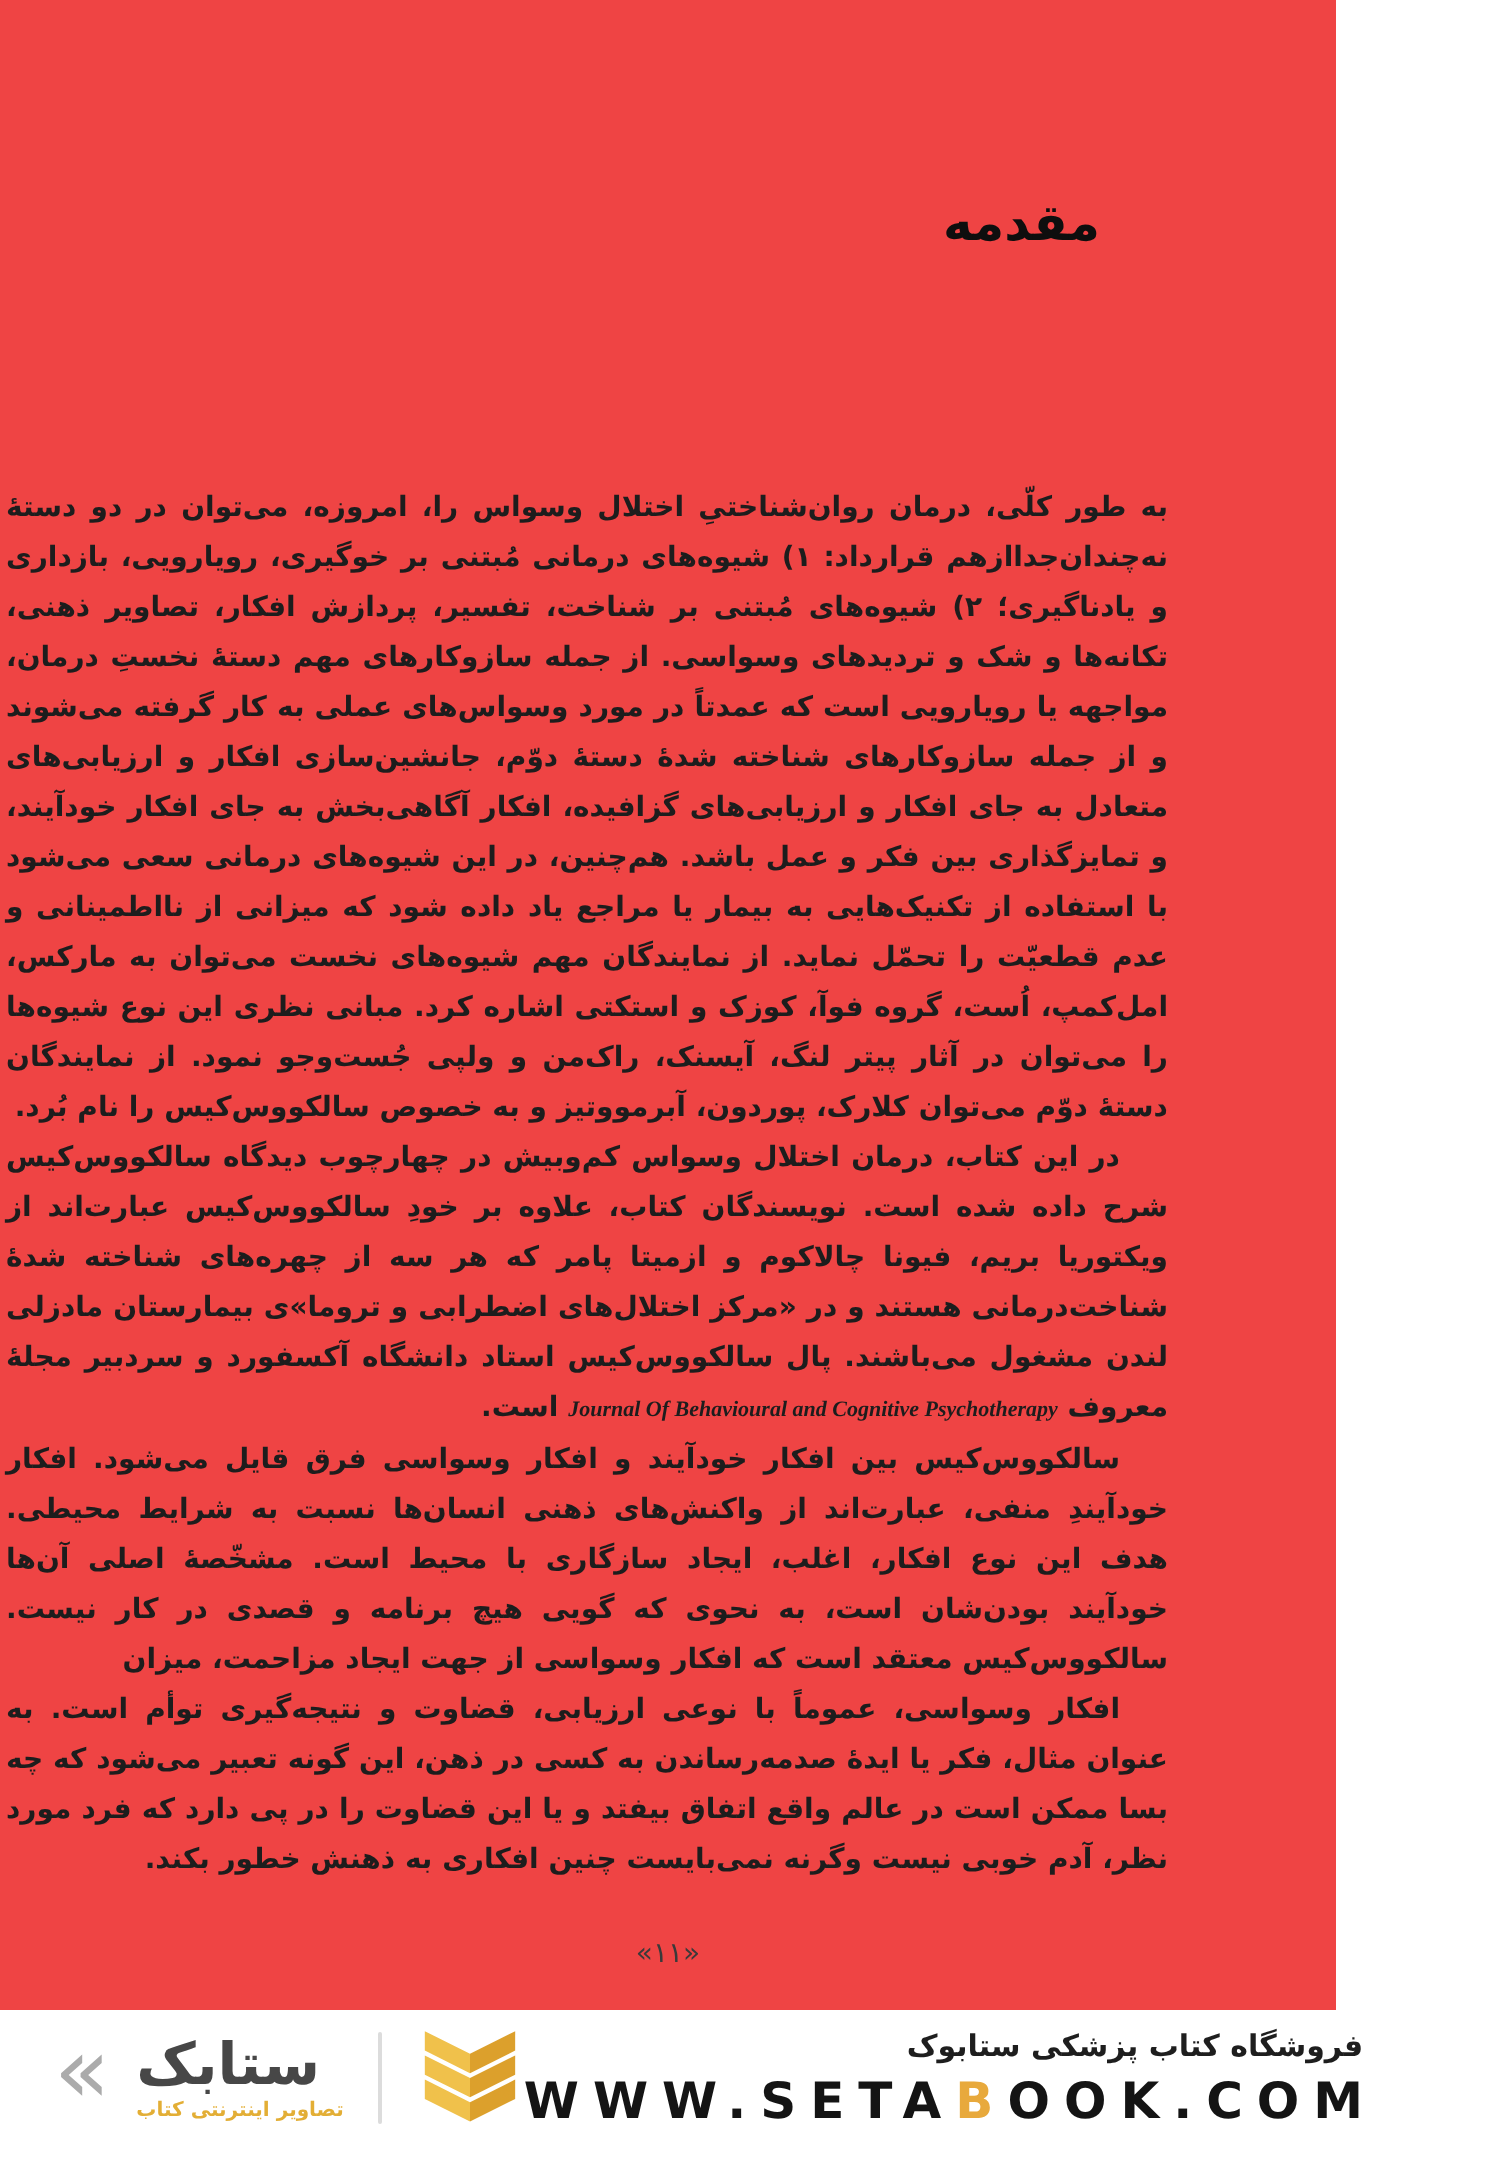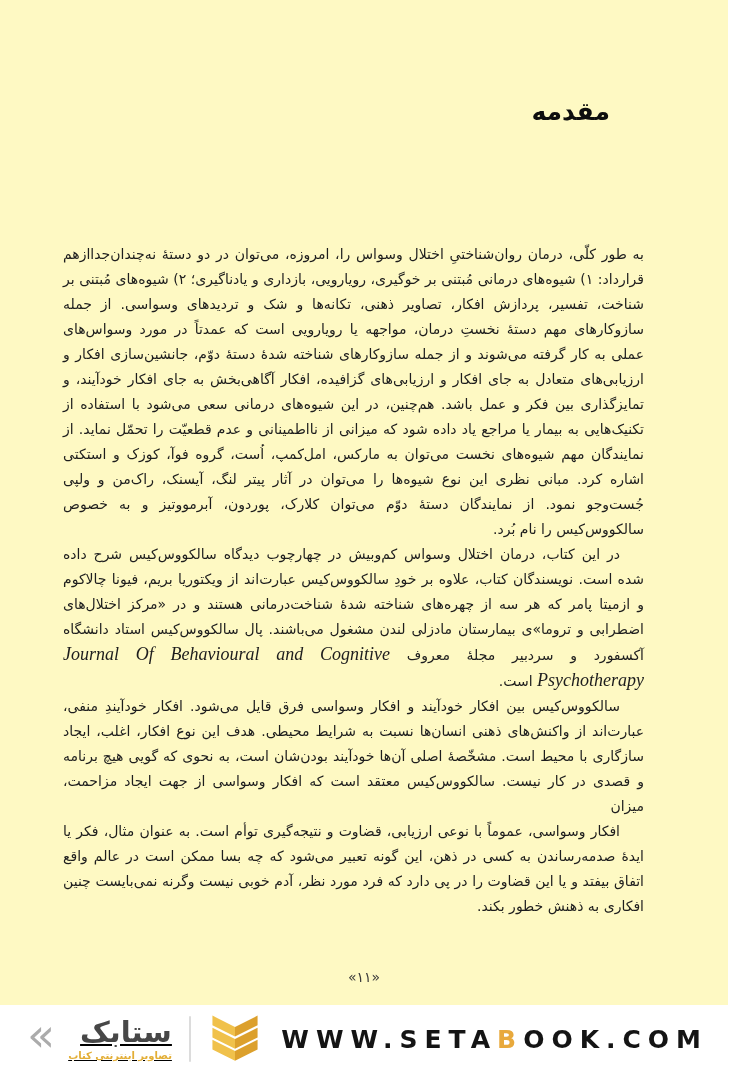--- a/index.html
+++ b/index.html
@@ -6,23 +6,23 @@
   html, body { margin: 0; padding: 0; }
   body {
     width: 749px;
     height: 1079px;
     background: #ffffff;
     font-family: "DejaVu Sans", sans-serif;
     overflow: hidden;
   }
   .page {
     position: relative;
-    width: 728px;
+    width: 668px;
     height: 1079px;
-    background: #fef9c3;
+    background: #ef4444;
   }
   .chapter-title {
     position: absolute;
     top: 97px;
     right: 118px;
     margin: 0;
     direction: rtl;
     font-size: 25px;
     font-weight: 700;
     color: #0e0e0e;
@@ -32,26 +32,26 @@
     position: absolute;
     top: 242px;
     right: 84px;
     width: 581px;
     direction: rtl;
     text-align: justify;
     font-size: 14px;
     line-height: 25px;
     color: #1d1d1d;
   }
-  .para { margin: 0; text-indent: 24px; }
+  .para { margin: 0; text-indent: 24px; font-weight: bold; }
   .para.no-indent { text-indent: 0; }
   .journal-title {
     font-family: "Liberation Serif", "DejaVu Serif", serif;
     font-style: italic;
-    font-size: 18px;
+    font-size: 11px;
   }
   .page-number {
     position: absolute;
     top: 969px;
     left: 0;
     width: 100%;
     text-align: center;
     direction: rtl;
     font-size: 14px;
     color: #3a3a3a;
@@ -76,22 +76,21 @@
   .logo-chevrons {
     font-size: 46px;
     line-height: 0.7;
     color: #ababab;
     font-weight: 400;
     transform: translateY(-4px);
   }
   .wordmark-col {
     display: flex;
     flex-direction: column;
-    align-items: flex-end;
-    text-decoration: underline;
+    align-items: flex-start;
   }
   .wordmark {
     direction: rtl;
     font-size: 29px;
     font-weight: 700;
     color: #474747;
     line-height: 1.05;
   }
   .tagline {
     direction: rtl;
@@ -163,18 +162,19 @@
           <path d="M60 2 L32 16 L32 28 L60 14 Z" fill="#DCA02C"></path>
           <path d="M4 17 L32 31 L32 43 L4 29 Z" fill="#F0C14B"></path>
           <path d="M60 17 L32 31 L32 43 L60 29 Z" fill="#DCA02C"></path>
           <path d="M4 32 L32 46 L32 58 L4 44 Z" fill="#F0C14B"></path>
           <path d="M60 32 L32 46 L32 58 L60 44 Z" fill="#DCA02C"></path>
         </svg>
       </span>
     </div>
 
     <div class="store-info">
+      <div class="store-name">فروشگاه کتاب پزشکی ستابوک</div>
       <div class="website"><span>WWW.SETA</span><span class="accent">B</span><span>OOK.COM</span></div>
     </div>
 
   </footer>
 
 </div>
 
 </body></html>

